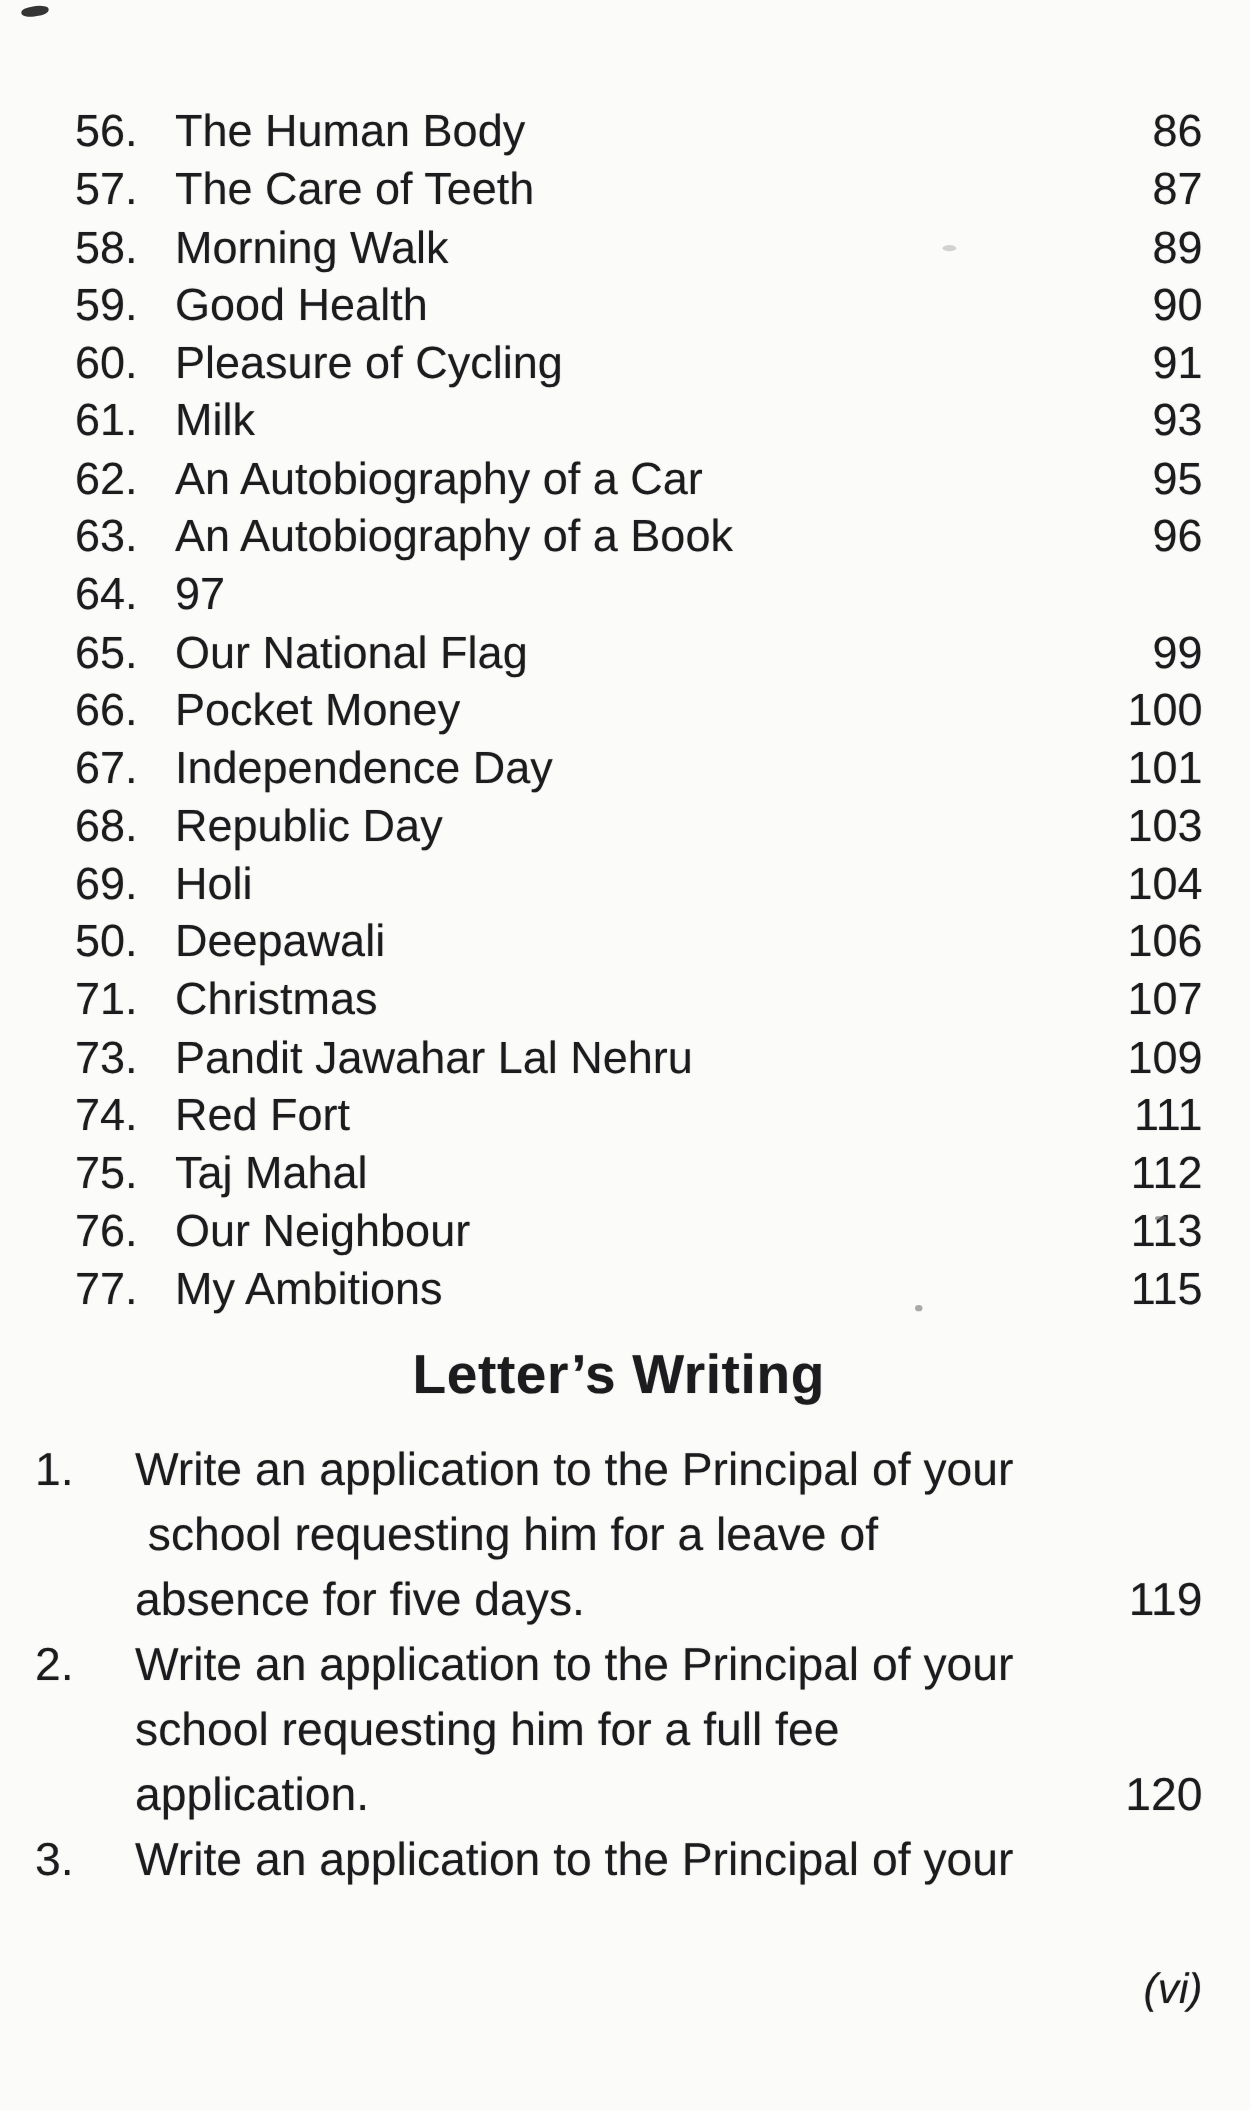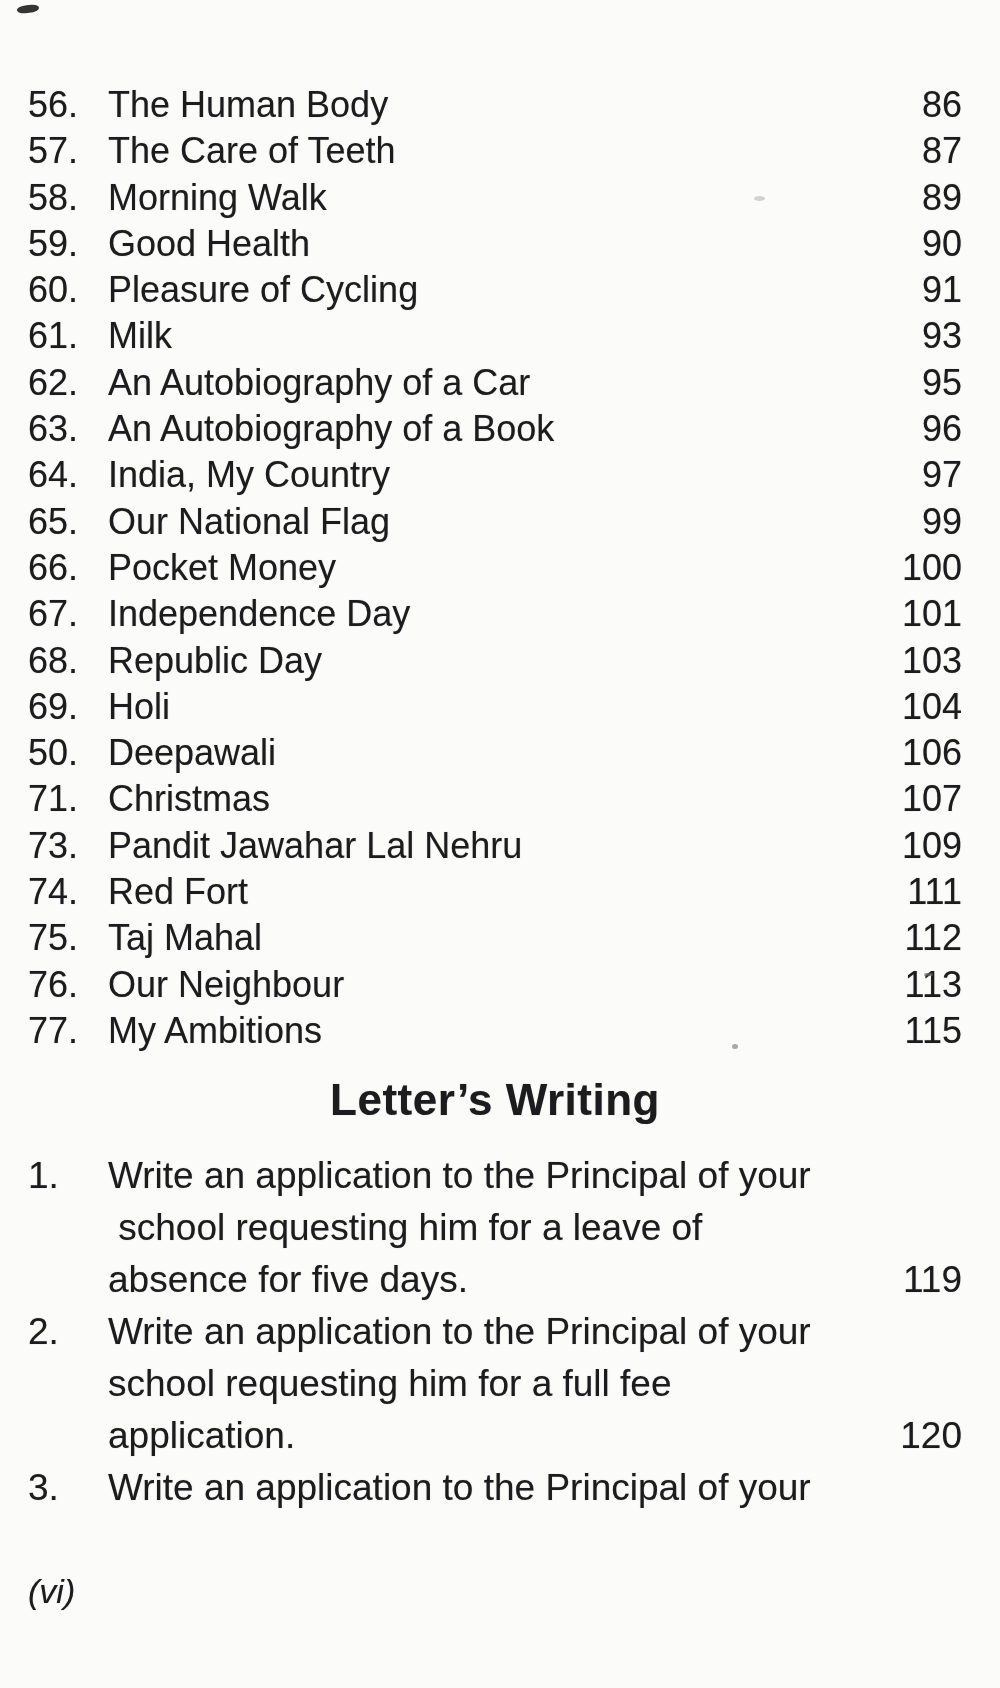--- a/index.html
+++ b/index.html
@@ -28,20 +28,21 @@
   .toc-row {
     display: flex;
     align-items: baseline;
     font-size: 36px;
     line-height: 46.3px;
     white-space: nowrap;
   }
   .toc-row .num {
     flex: none;
     width: 80px;
+    margin-left: 32px;
   }
   .toc-row .title {
     flex: 1 1 auto;
     overflow: hidden;
   }
   .toc-row .pg {
     flex: none;
     text-align: center;
   }
   
@@ -79,21 +80,21 @@
   .letter-line .text {
     flex: 1 1 auto;
   }
   .letter-line .pg {
     flex: none;
     text-align: left;
   }
   
   .folio {
     margin-top: 55px;
-    text-align: left;
+    text-align: right;
     font-style: italic;
     font-size: 34px;
     line-height: 44px;
   }
   
   .artifact { position: absolute; pointer-events: none; }
   .artifact-corner {
     left: 17px; top: 5px;
     width: 22px; height: 8px;
     background: #1f1f1f;
@@ -173,21 +174,20 @@
       </div>
 
       <div class="toc-row">
         <span class="num">63.</span>
         <span class="title">An Autobiography of a Book</span>
         <span class="pg">96</span>
       </div>
 
       <div class="toc-row">
         <span class="num">64.</span>
-        <span class="title">India, My Country</span>
         <span class="pg">97</span>
       </div>
 
       <div class="toc-row">
         <span class="num">65.</span>
         <span class="title">Our National Flag</span>
         <span class="pg">99</span>
       </div>
 
       <div class="toc-row">

